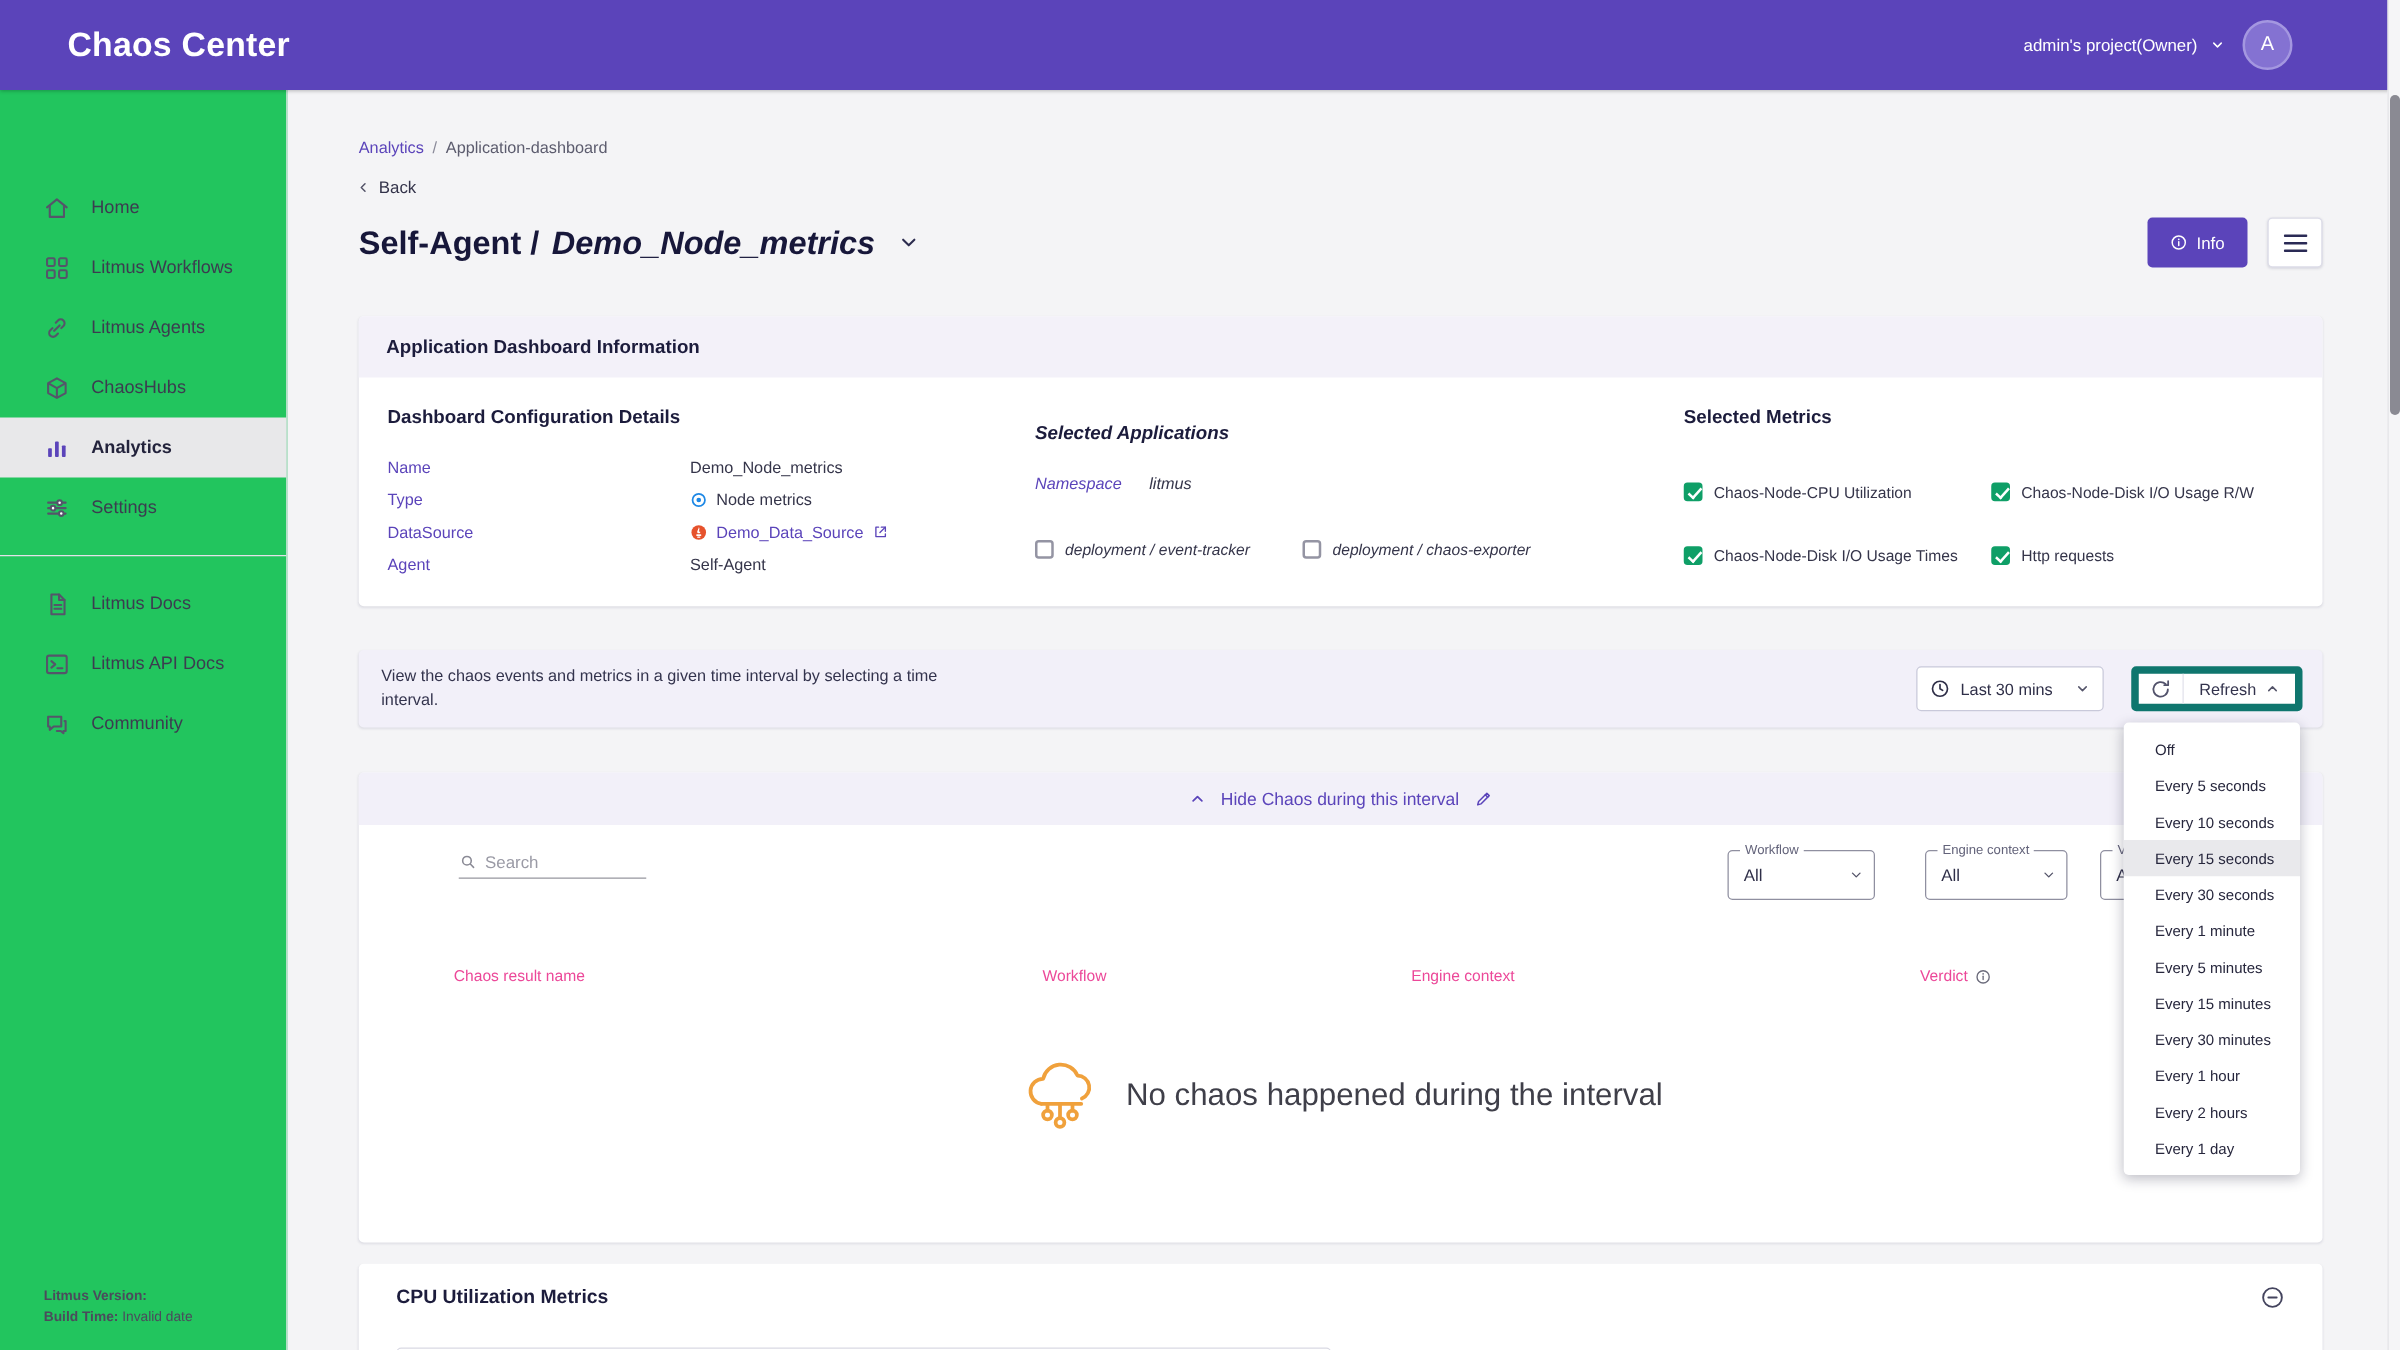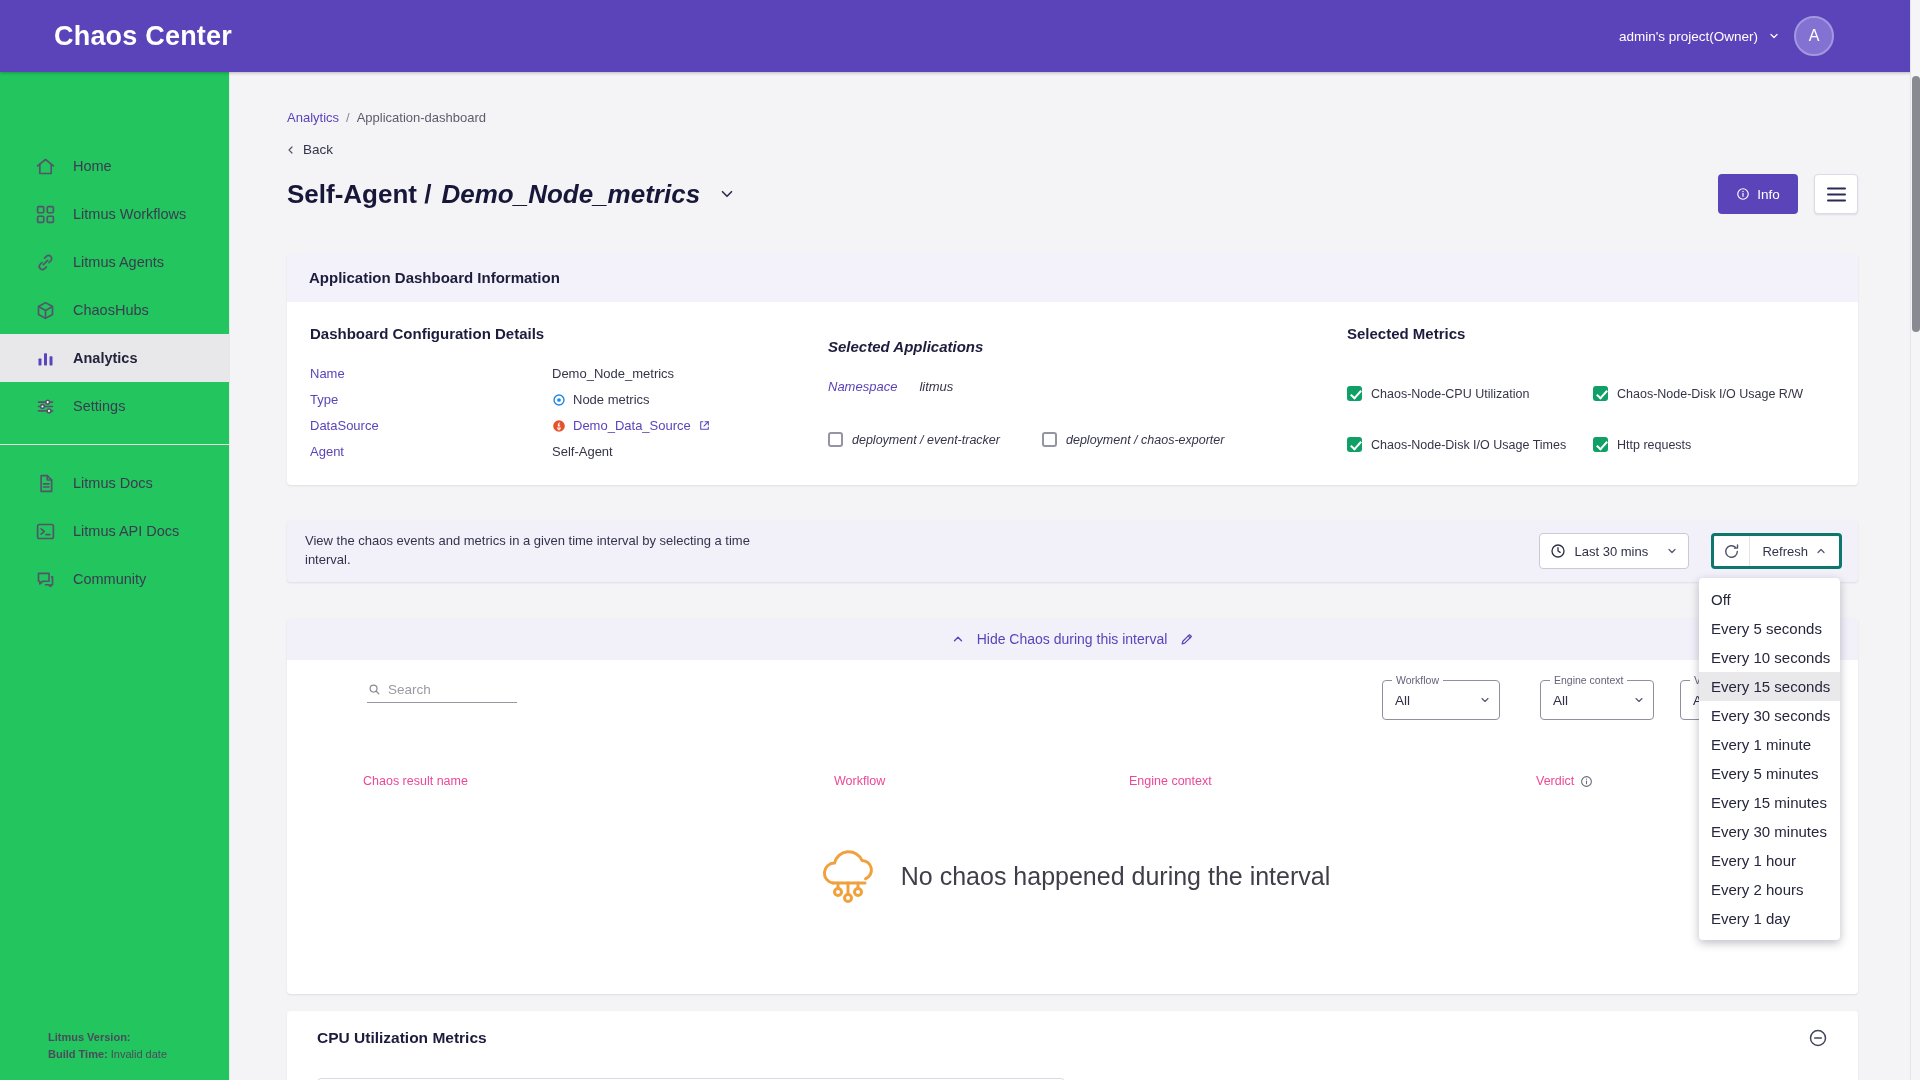--- a/index.html
+++ b/index.html
@@ -13,21 +13,21 @@
   .avatar { width:40px; height:40px; border-radius:50%; background:#8472d2; border:2px solid #a497e0; color:#fff; font-size:16px; display:flex; align-items:center; justify-content:center; }
 
   
   .sidebar { position:absolute; left:0; top:72px; width:230px; height:1008px; background:#22c55e; border-right:1px solid #e6e6ea; z-index:10; }
   .nav { padding-top:70px; }
   .nav-item { height:48px; display:flex; align-items:center; padding-left:35px; gap:17px; font-size:14.5px; color:#3c3c50; cursor:pointer; }
   .nav-item .nav-icon { width:21px; height:21px; color:#55556a; display:flex; align-items:center; }
   .nav-item.active { background:#e8e8ea; color:#23233c; font-weight:bold; }
   .nav-item.active .nav-icon { color:#5b44ba; }
   .nav-divider { border-top:1px solid #e2e2e8; margin:14px 0; }
-  .sidebar-footer { position:absolute; left:48px; bottom:16px; font-size:11px; color:#4b4b5c; line-height:1.6; }
+  .sidebar-footer { position:absolute; left:35px; bottom:16px; font-size:11px; color:#4b4b5c; line-height:1.6; }
   .foot-label { font-weight:bold; }
 
   
   .content { position:absolute; left:230px; top:72px; width:1690px; height:1008px; overflow:hidden; }
 
   .breadcrumb { position:absolute; left:57px; top:38px; font-size:13px; display:flex; gap:7px; }
   .crumb-link { color:#5b44ba; cursor:pointer; }
   .crumb-sep { color:#8a8a99; }
   .crumb-current { color:#5c5c6e; }
 
@@ -60,27 +60,27 @@
   .checkbox.checked::after { content:""; position:absolute; left:4px; top:0px; width:4px; height:9px; border-right:2px solid #fff; border-bottom:2px solid #fff; transform:rotate(42deg); }
   .apps-checks { display:flex; gap:42px; }
   .metrics-grid { display:grid; grid-template-columns:246px auto; row-gap:16px; column-gap:0; }
 
   
   .time-bar { top:448px; height:62px; background:#f2f0f9; display:flex; align-items:center; padding-left:18px; }
   .time-desc { width:470px; font-size:13px; color:#33334d; line-height:1.45; }
   .time-controls { margin-left:auto; margin-right:16px; display:flex; align-items:center; gap:22px; }
   .time-select { height:36px; width:150px; background:#fff; border:1px solid #c9c9da; border-radius:4px; display:flex; align-items:center; gap:8px; padding:0 10px; font-size:13px; color:#2f2f48; cursor:pointer; }
   .time-select .grow { flex:1; }
-  .refresh-group { height:36px; background:#fff; border:3px solid #0f766e; border-radius:4px; display:flex; align-items:center; cursor:pointer; }
+  .refresh-group { height:36px; background:#fff; border:6px solid #0f766e; border-radius:4px; display:flex; align-items:center; cursor:pointer; }
   .refresh-icon-cell { width:36px; height:100%; display:flex; align-items:center; justify-content:center; color:#52526b; border-right:1px solid #e2e2ec; }
   .refresh-label-cell { display:flex; align-items:center; gap:7px; padding:0 12px; font-size:13px; color:#33334d; }
 
   
   .refresh-menu { position:absolute; right:80px; top:506px; width:141px; background:#fff; border-radius:4px; box-shadow:0 3px 10px rgba(20,20,50,.28); padding:7px 0; z-index:50; }
-  .menu-option { height:29px; display:flex; align-items:center; padding-left:12px; font-size:15px; color:#26263c; cursor:pointer; }
+  .menu-option { height:29px; display:flex; align-items:center; padding-left:25px; font-size:12px; color:#26263c; cursor:pointer; }
   .menu-option.selected { background:#e9e9ec; }
 
   
   .card-chaos { top:546px; height:376px; }
   .collapse-bar { height:42px; background:#f2f0f9; border-radius:4px 4px 0 0; display:flex; align-items:center; justify-content:center; gap:12px; color:#5b44ba; font-size:14px; cursor:pointer; }
   .search-wrap { position:absolute; left:80px; top:64px; width:150px; display:flex; align-items:center; gap:6px; border-bottom:1px solid #97979f; padding-bottom:5px; color:#8b8b96; }
   .search-input { border:none; outline:none; font-size:13.5px; width:110px; color:#33334a; font-family:inherit; background:transparent; }
   .search-input::placeholder { color:#9a9aa5; }
   .filter-select { position:absolute; top:62px; height:40px; border:1px solid #8f8fa0; border-radius:4px; background:#fff; display:flex; align-items:center; padding:0 8px 0 12px; font-size:13.5px; color:#2f2f48; cursor:pointer; }
   .filter-select .filter-float { position:absolute; top:-7px; left:9px; background:#fff; padding:0 4px; font-size:10.5px; color:#63637a; }

